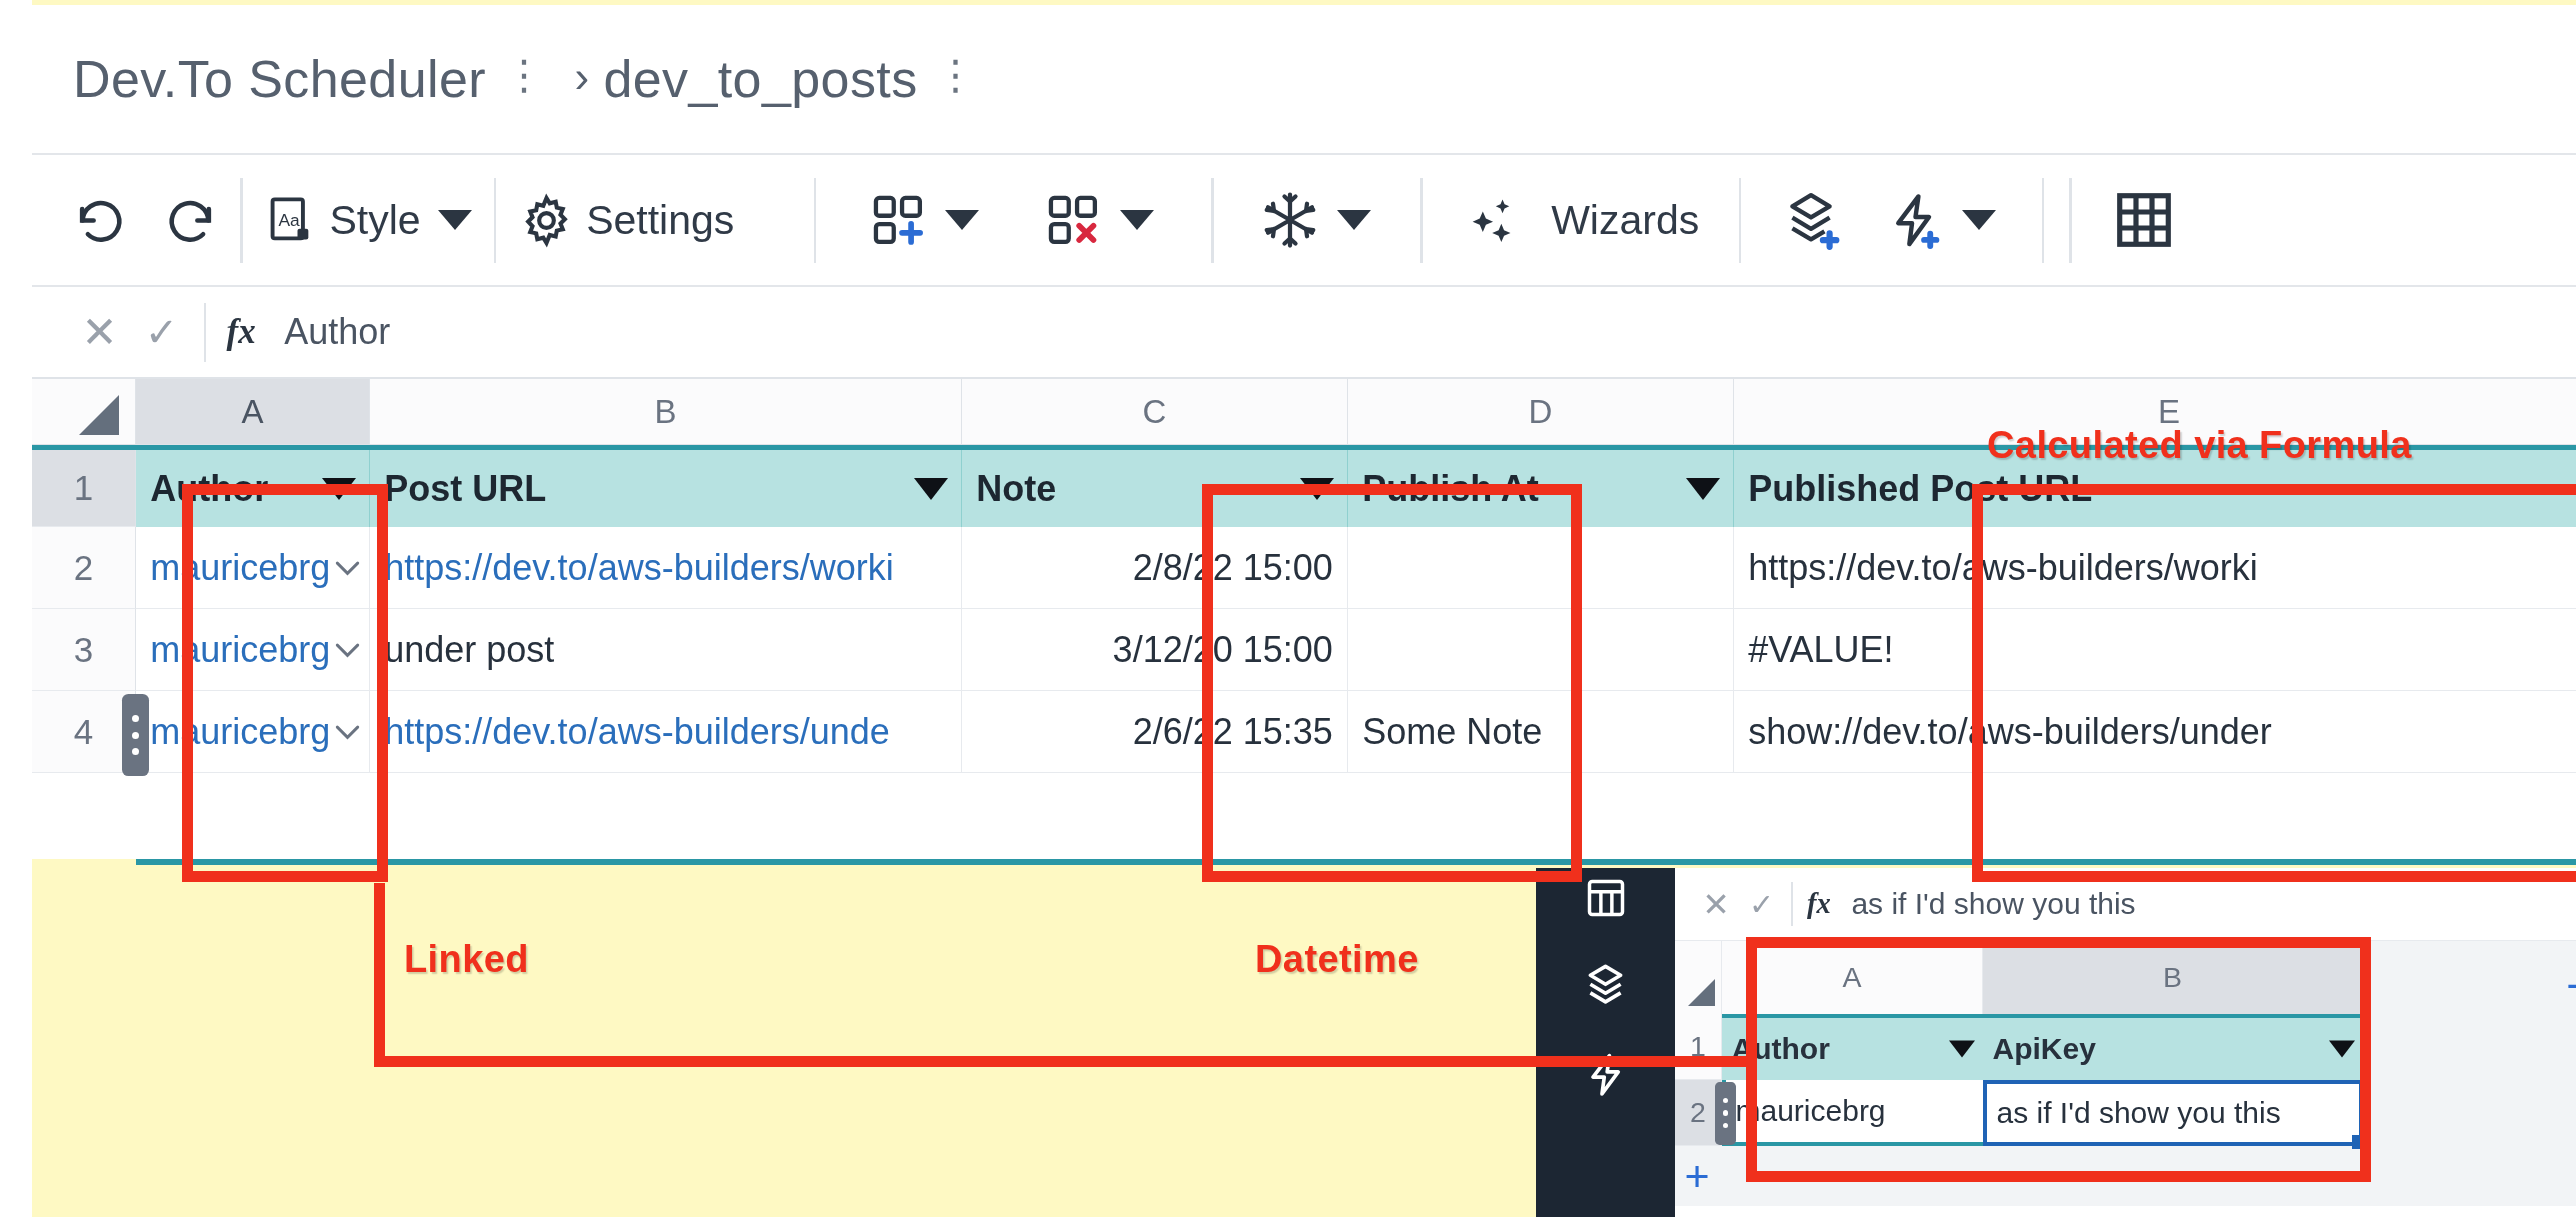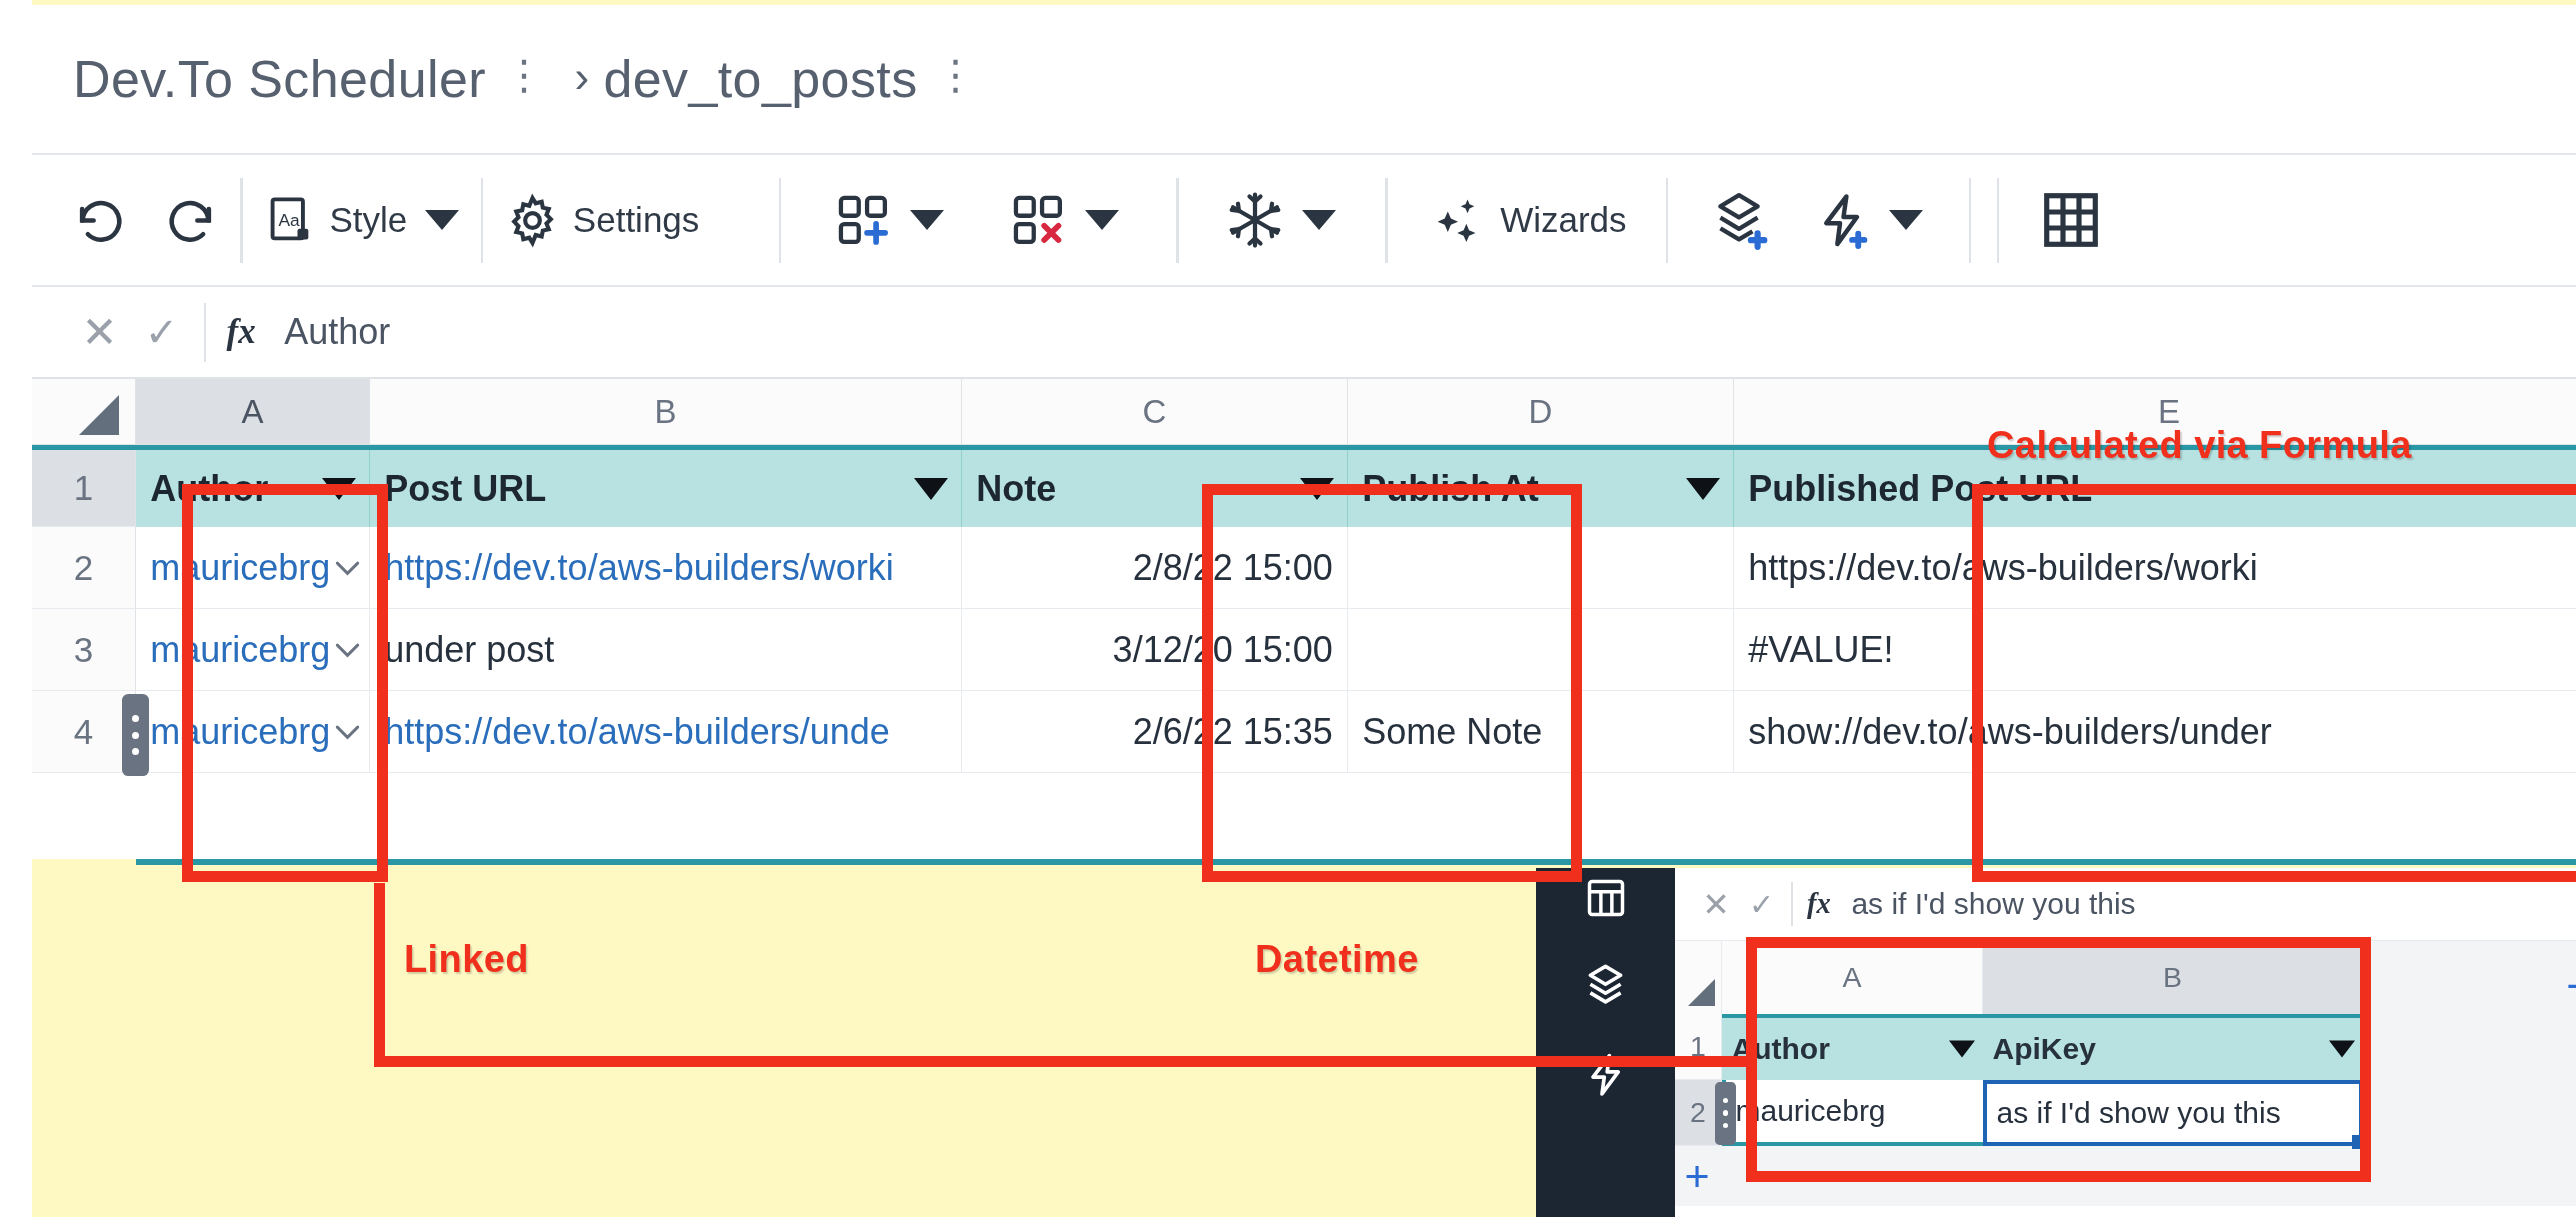--- a/index.html
+++ b/index.html
@@ -31,21 +31,21 @@
   
   .toolbar {
     position: absolute; left: 0; top: 155px; width: 2576px; height: 132px;
     background: #ffffff; border-bottom: 2.4px solid #e3e6ea;
     display: flex; align-items: center; padding-left: 24px;
   }
   .tb-item {
     display: flex; align-items: center; height: 87px;
     padding: 0 17.4px; color: #2b3541; white-space: nowrap;
   }
-  .tb-label { font-size: 35px; color: #303a47; margin-left: 12.7px; }
+  .tb-label { font-size: 41px; color: #303a47; margin-left: 12.7px; }
   .tb-label.disabled { color: #b9bec6; }
   .tb-sep { width: 2.4px; height: 85px; background: #dfe3e8; margin: 0 4.7px; }
   .caret { width:0;height:0;border-left:17.4px solid transparent;border-right:17.4px solid transparent;
            border-top:20.6px solid #2b3541; margin-left: 17.4px; }
   svg { display: block; }
 
   
   .formula-bar {
     position: absolute; left: 0; top: 287px; width: 2576px; height: 92px;
     background: #fff; border-bottom: 2.4px solid #dfe3e8;
@@ -275,21 +275,21 @@
           <path d="M12 4.6L9.8 2.6M12 4.6l2.2-2M12 19.4l-2.2 2M12 19.4l2.2 2"></path>
           <path d="M5.6 8.4l-2.9-.4M5.6 8.4l-.4-2.9M18.4 15.6l2.9.4M18.4 15.6l.4 2.9"></path>
           <path d="M18.4 8.4l2.9-.4M18.4 8.4l.4-2.9M5.6 15.6l-2.9.4M5.6 15.6l-.4 2.9"></path>
         </svg>
       </span>
       <span class="caret"></span>
     </div>
 
     <div class="tb-sep" style="margin-left:32px;"></div>
 
-    <div class="tb-item" style="margin-left:20.6px;">
+    <div class="tb-item" style="margin-left:20.6px;gap:16px;">
       <span>
         <svg width="57" height="57" viewBox="0 0 24 24" fill="#2b3541">
           <path d="M7.5 8.2l1.3 3 3 1.3-3 1.3-1.3 3-1.3-3-3-1.3 3-1.3z"></path>
           <path d="M15.8 3.2l.85 2 2 .85-2 .85-.85 2-.85-2-2-.85 2-.85z"></path>
           <path d="M15.3 13.4l1.15 2.7 2.7 1.15-2.7 1.15-1.15 2.7-1.15-2.7-2.7-1.15 2.7-1.15z"></path>
         </svg>
       </span>
       <span class="tb-label">Wizards</span>
     </div>
 

